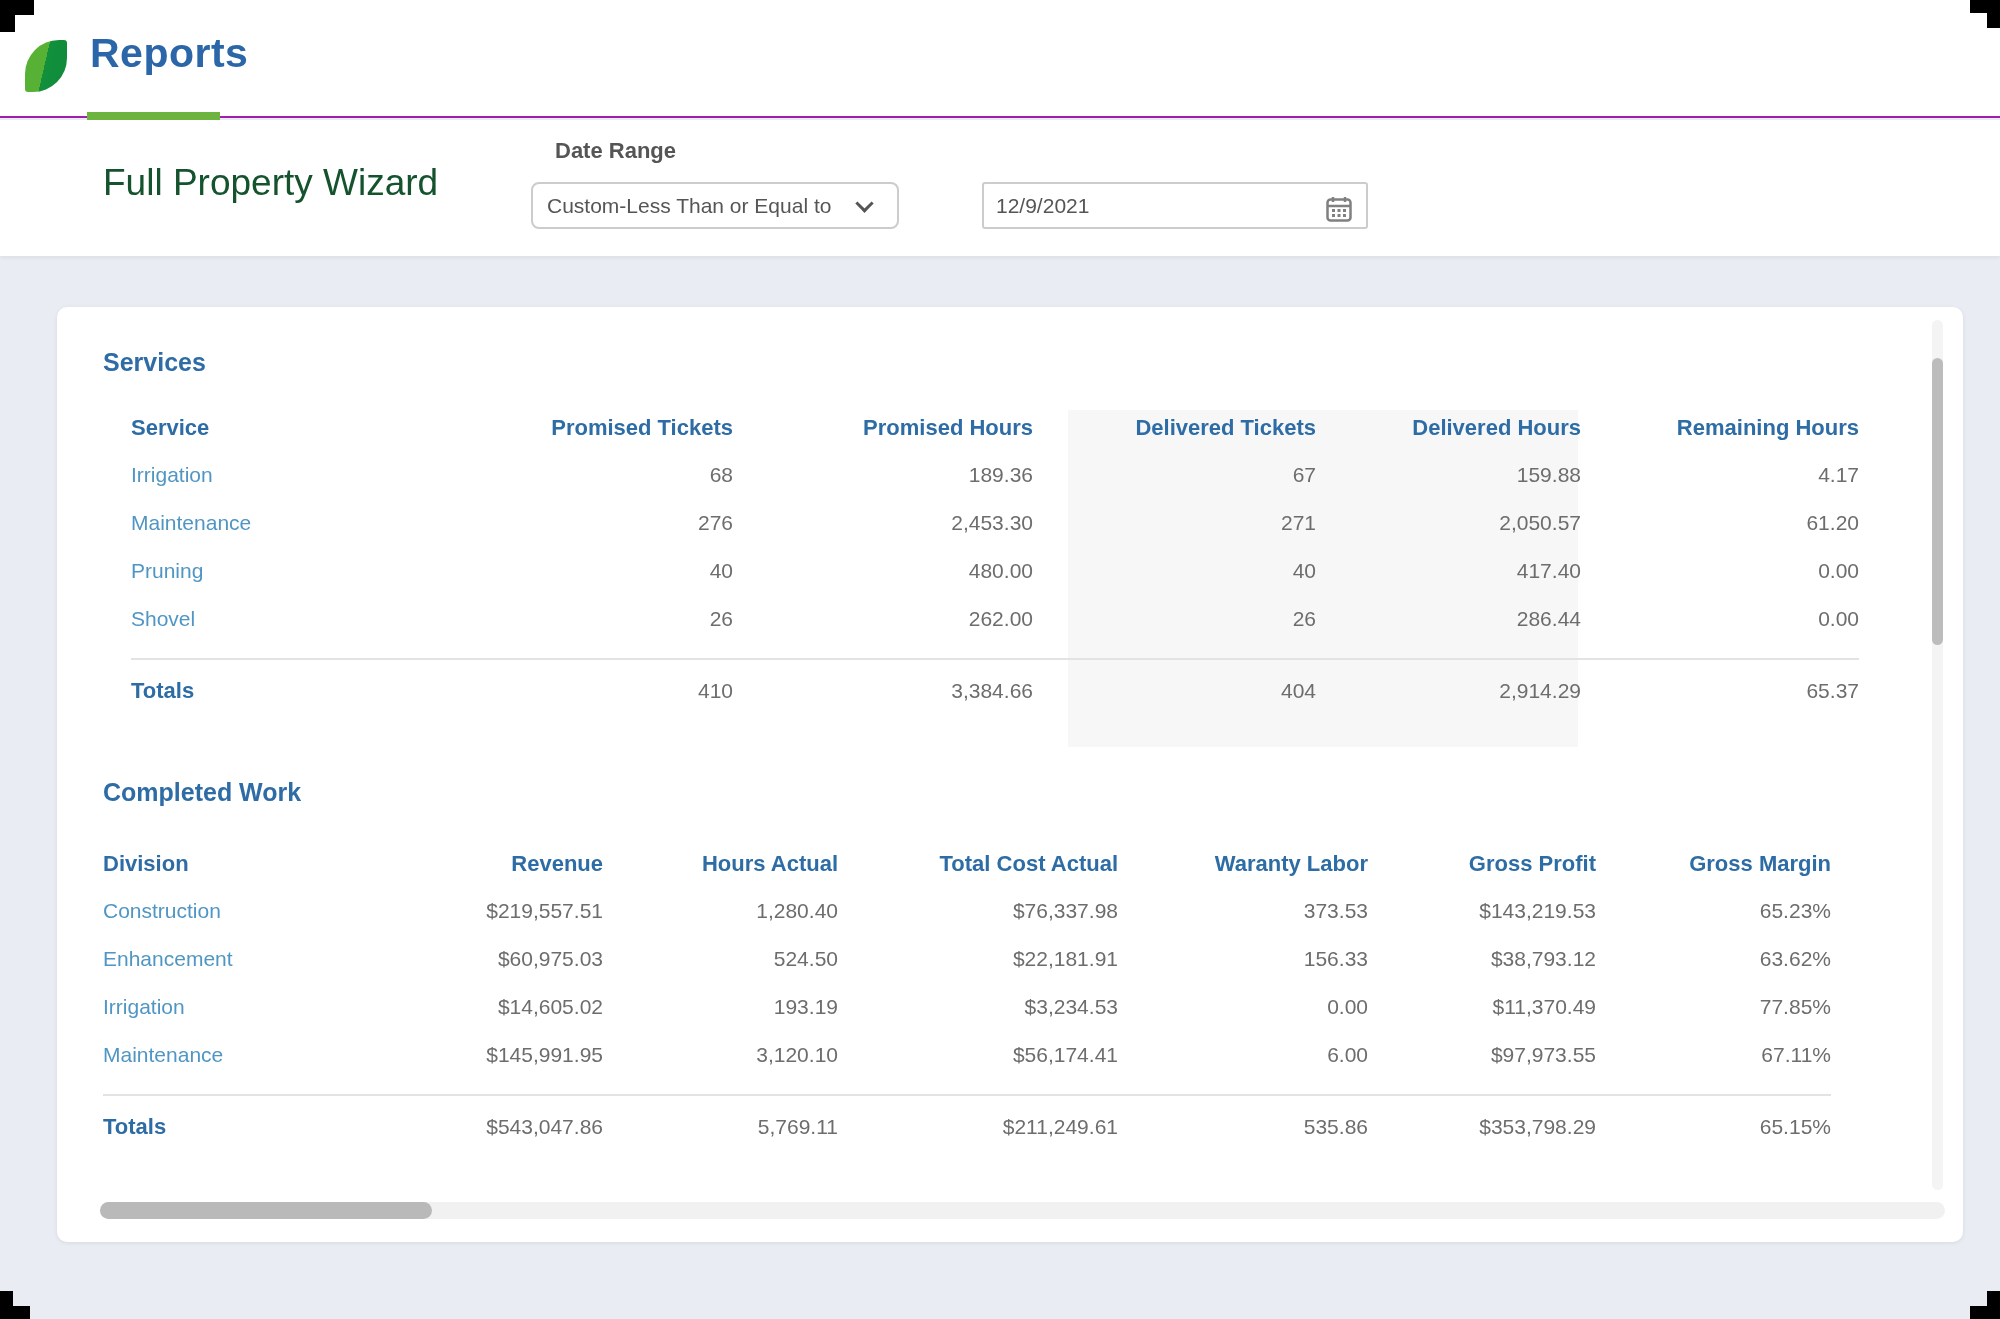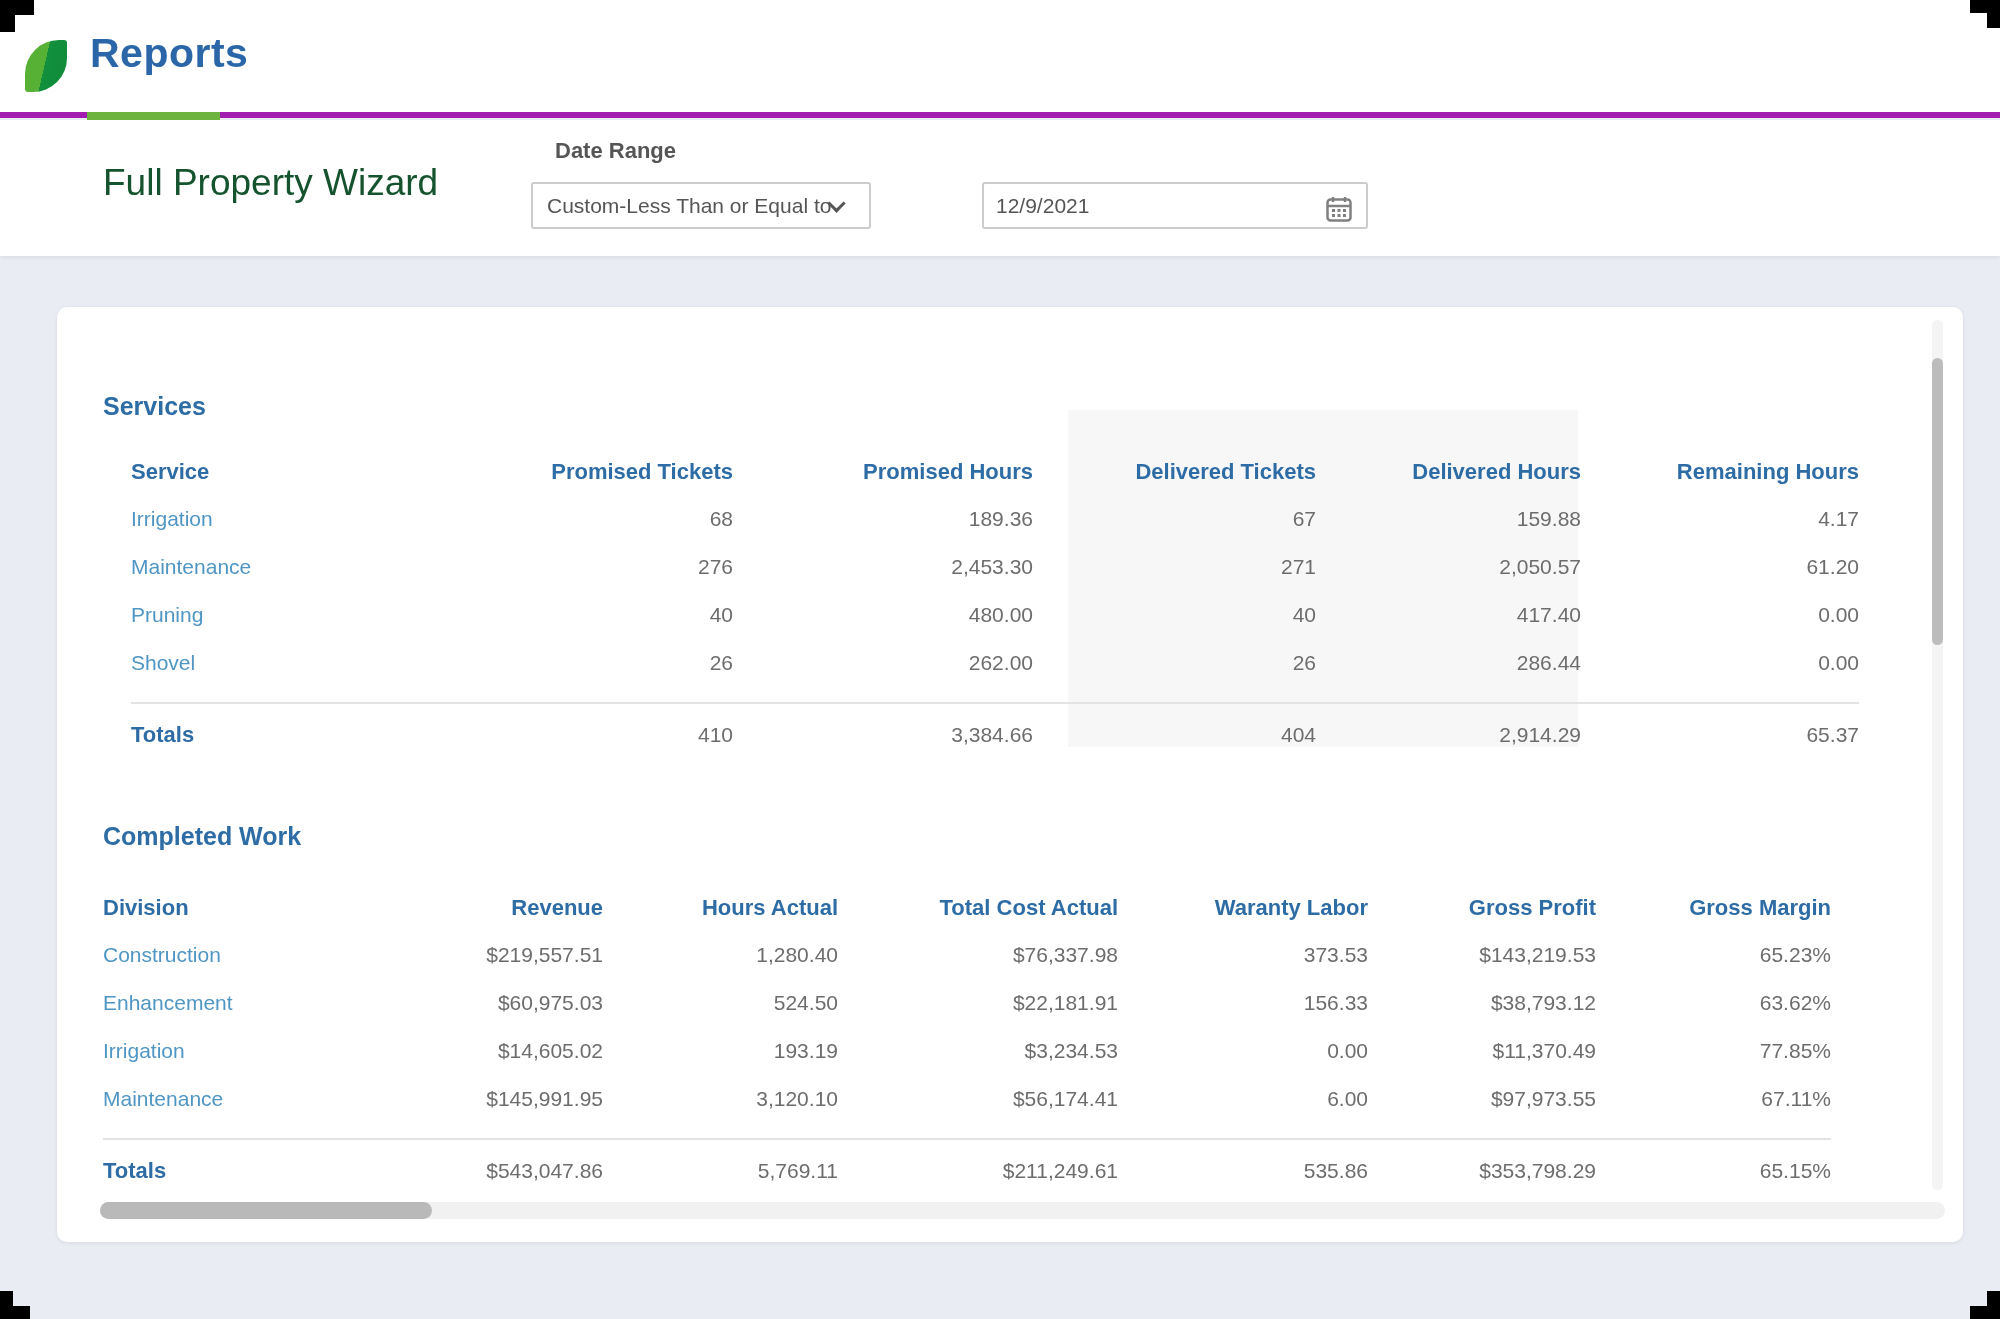--- a/index.html
+++ b/index.html
@@ -18,21 +18,21 @@
   .tr-h { right: 0; top: 0; width: 30px; height: 13px; }
   .tr-v { right: 0; top: 0; width: 13px; height: 28px; }
   .bl-h { left: 0; bottom: 0; width: 30px; height: 13px; }
   .bl-v { left: 0; bottom: 0; width: 13px; height: 28px; }
   .br-h { right: 0; bottom: 0; width: 30px; height: 13px; }
   .br-v { right: 0; bottom: 0; width: 13px; height: 28px; }
 
   
   .topnav {
     position: absolute; left: 0; top: 0; width: 2000px; height: 118px;
-    background: #ffffff; border-bottom: 6px solid #a21caf; z-index: 5;
+    background: #ffffff; border-bottom: 2px solid #a21caf; z-index: 5;
   }
   .leaf-logo {
     position: absolute; left: 25px; top: 40px; width: 42px; height: 52px;
     background: linear-gradient(103deg, #57b134 0%, #57b134 47%, #12903c 47%, #0f8a39 100%);
     border-radius: 34px 3px 34px 3px;
   }
   .nav-tab { position: absolute; left: 90px; top: 0; height: 118px; cursor: pointer; }
   .nav-tab .tab-label {
     display: inline-block; margin-top: 30px;
     font-size: 41px; font-weight: bold; color: #2b67a8; letter-spacing: 0.5px;
@@ -49,22 +49,22 @@
   }
   .report-title {
     position: absolute; left: 103px; top: 42px;
     font-size: 37px; font-weight: normal; color: #14532d;
   }
   .dr-label {
     position: absolute; left: 555px; top: 18px;
     font-size: 22px; font-weight: bold; color: #555555;
   }
   .dr-select {
-    position: absolute; left: 531px; top: 62px; width: 340px; height: 47px;
-    background: #fff; border: 2px solid #cccccc; border-radius: 3px;
+    position: absolute; left: 531px; top: 62px; width: 368px; height: 47px;
+    background: #fff; border: 2px solid #cccccc; border-radius: 8px;
     font-size: 21px; color: #555555; line-height: 43px; padding-left: 14px;
     cursor: pointer;
   }
   .chevron {
     position: absolute; right: 26px; top: 13px;
     width: 13px; height: 13px;
     border-right: 3px solid #555; border-bottom: 3px solid #555;
     transform: rotate(45deg);
   }
   .dr-date {
@@ -81,21 +81,21 @@
     background: #ffffff; border-radius: 10px;
     box-shadow: 0 1px 4px rgba(0,0,0,0.08);
     padding: 40px 46px 0 46px; z-index: 3;
   }
   .delivered-highlight {
     position: absolute; left: 1011px; top: 103px; width: 510px; height: 337px;
     background: #f7f7f8; z-index: 0;
   }
   .section-title {
     position: relative; z-index: 1;
-    font-size: 25px; font-weight: bold; color: #2d6ca5; line-height: 30px; margin-top: 44px;
+    font-size: 25px; font-weight: bold; color: #2d6ca5; line-height: 30px;
   }
   .section-title.second { margin-top: 56px; }
 
   table { border-collapse: collapse; table-layout: fixed; width: 1728px; position: relative; z-index: 1; }
   .tbl { margin-top: 28px; margin-left: 28px; }
   .tbl2 { margin-top: 34px; }
   th {
     font-size: 22px; font-weight: bold; color: #2d6ca5;
     text-align: right; height: 46px; vertical-align: middle; white-space: nowrap;
   }

